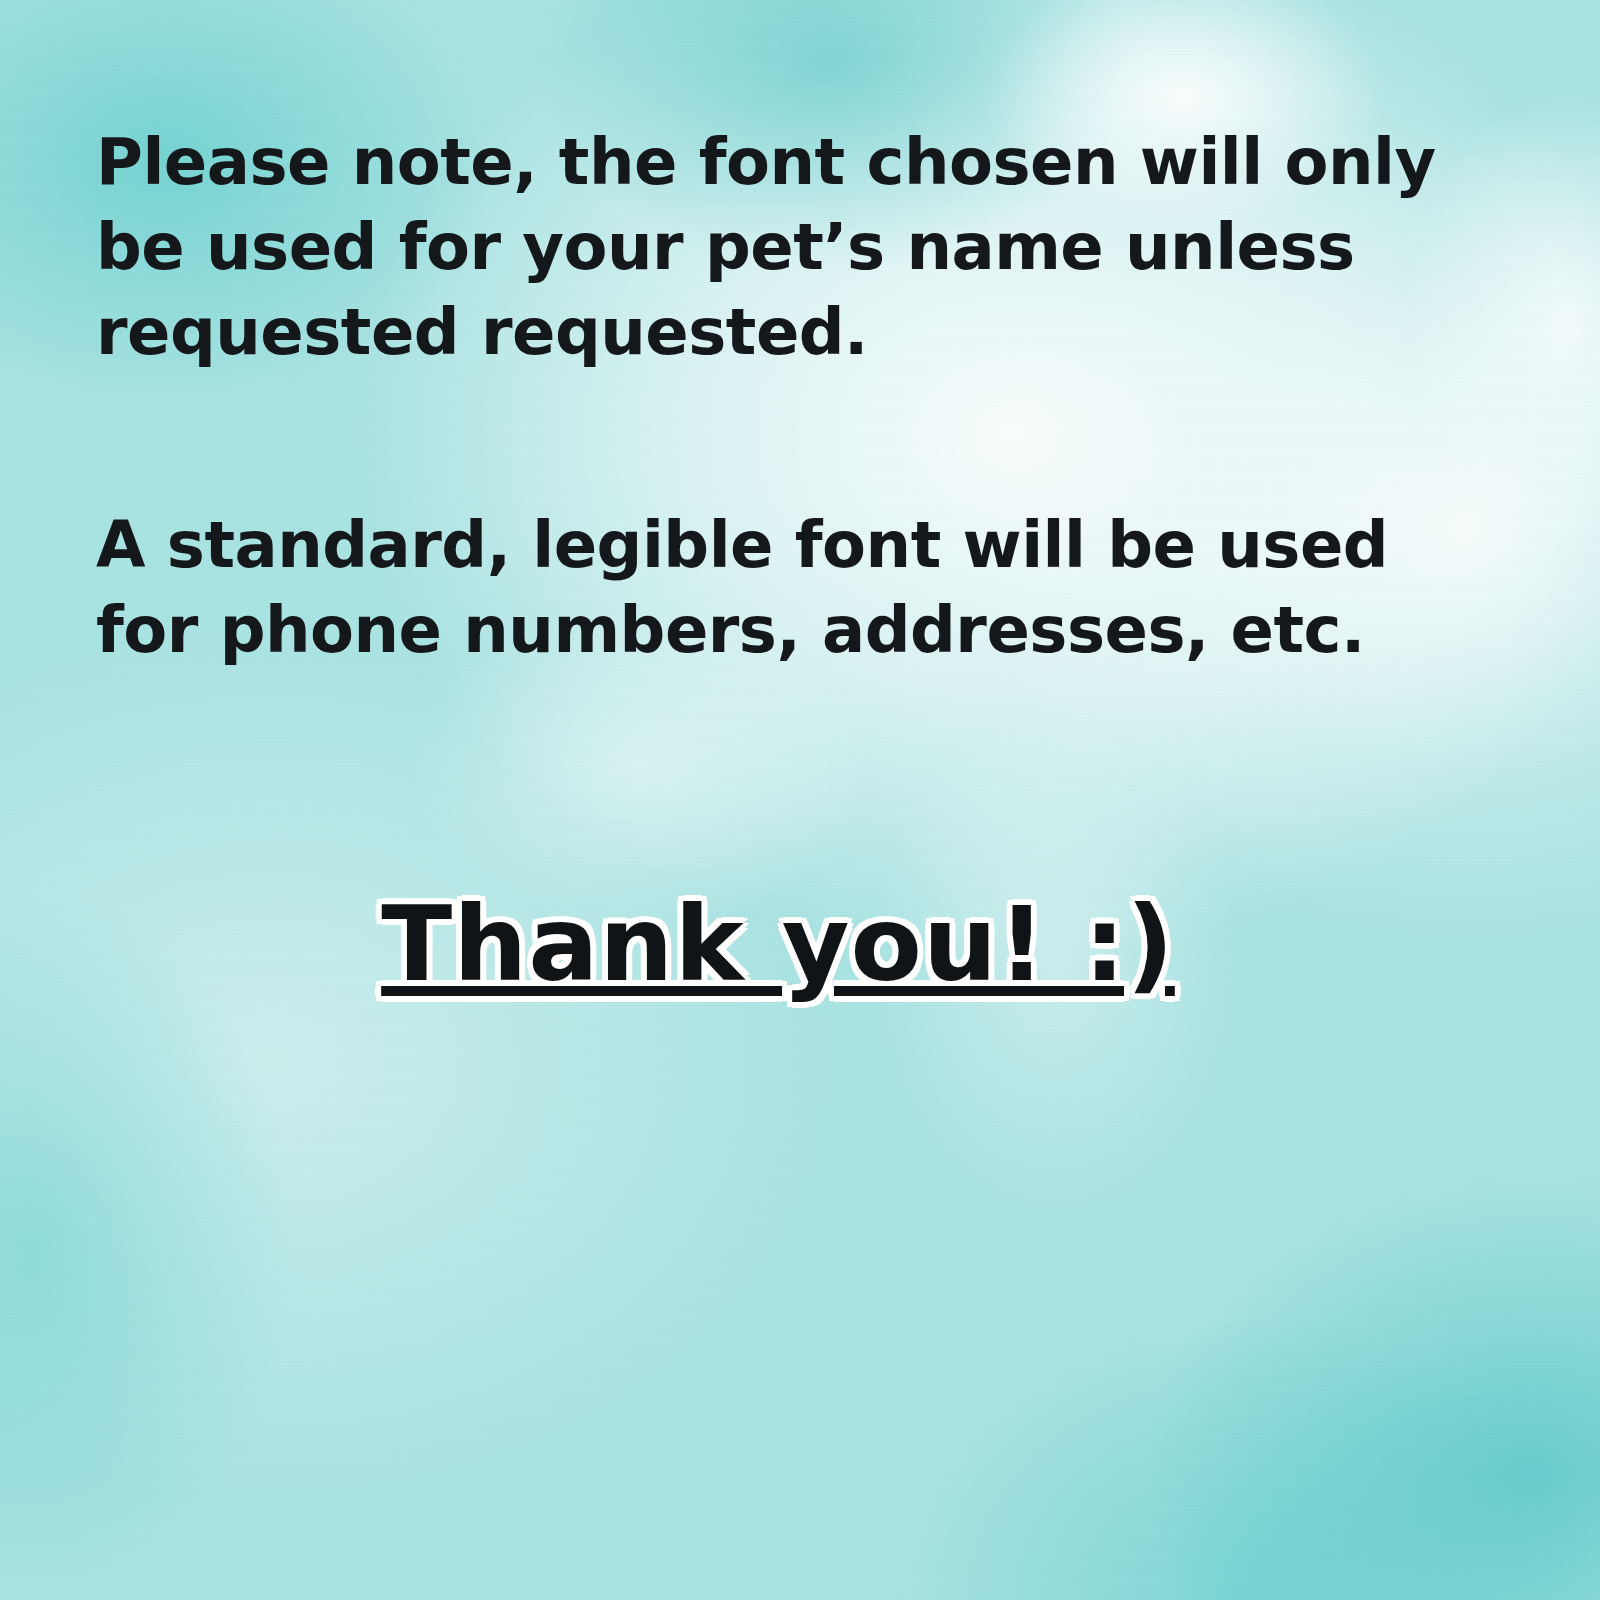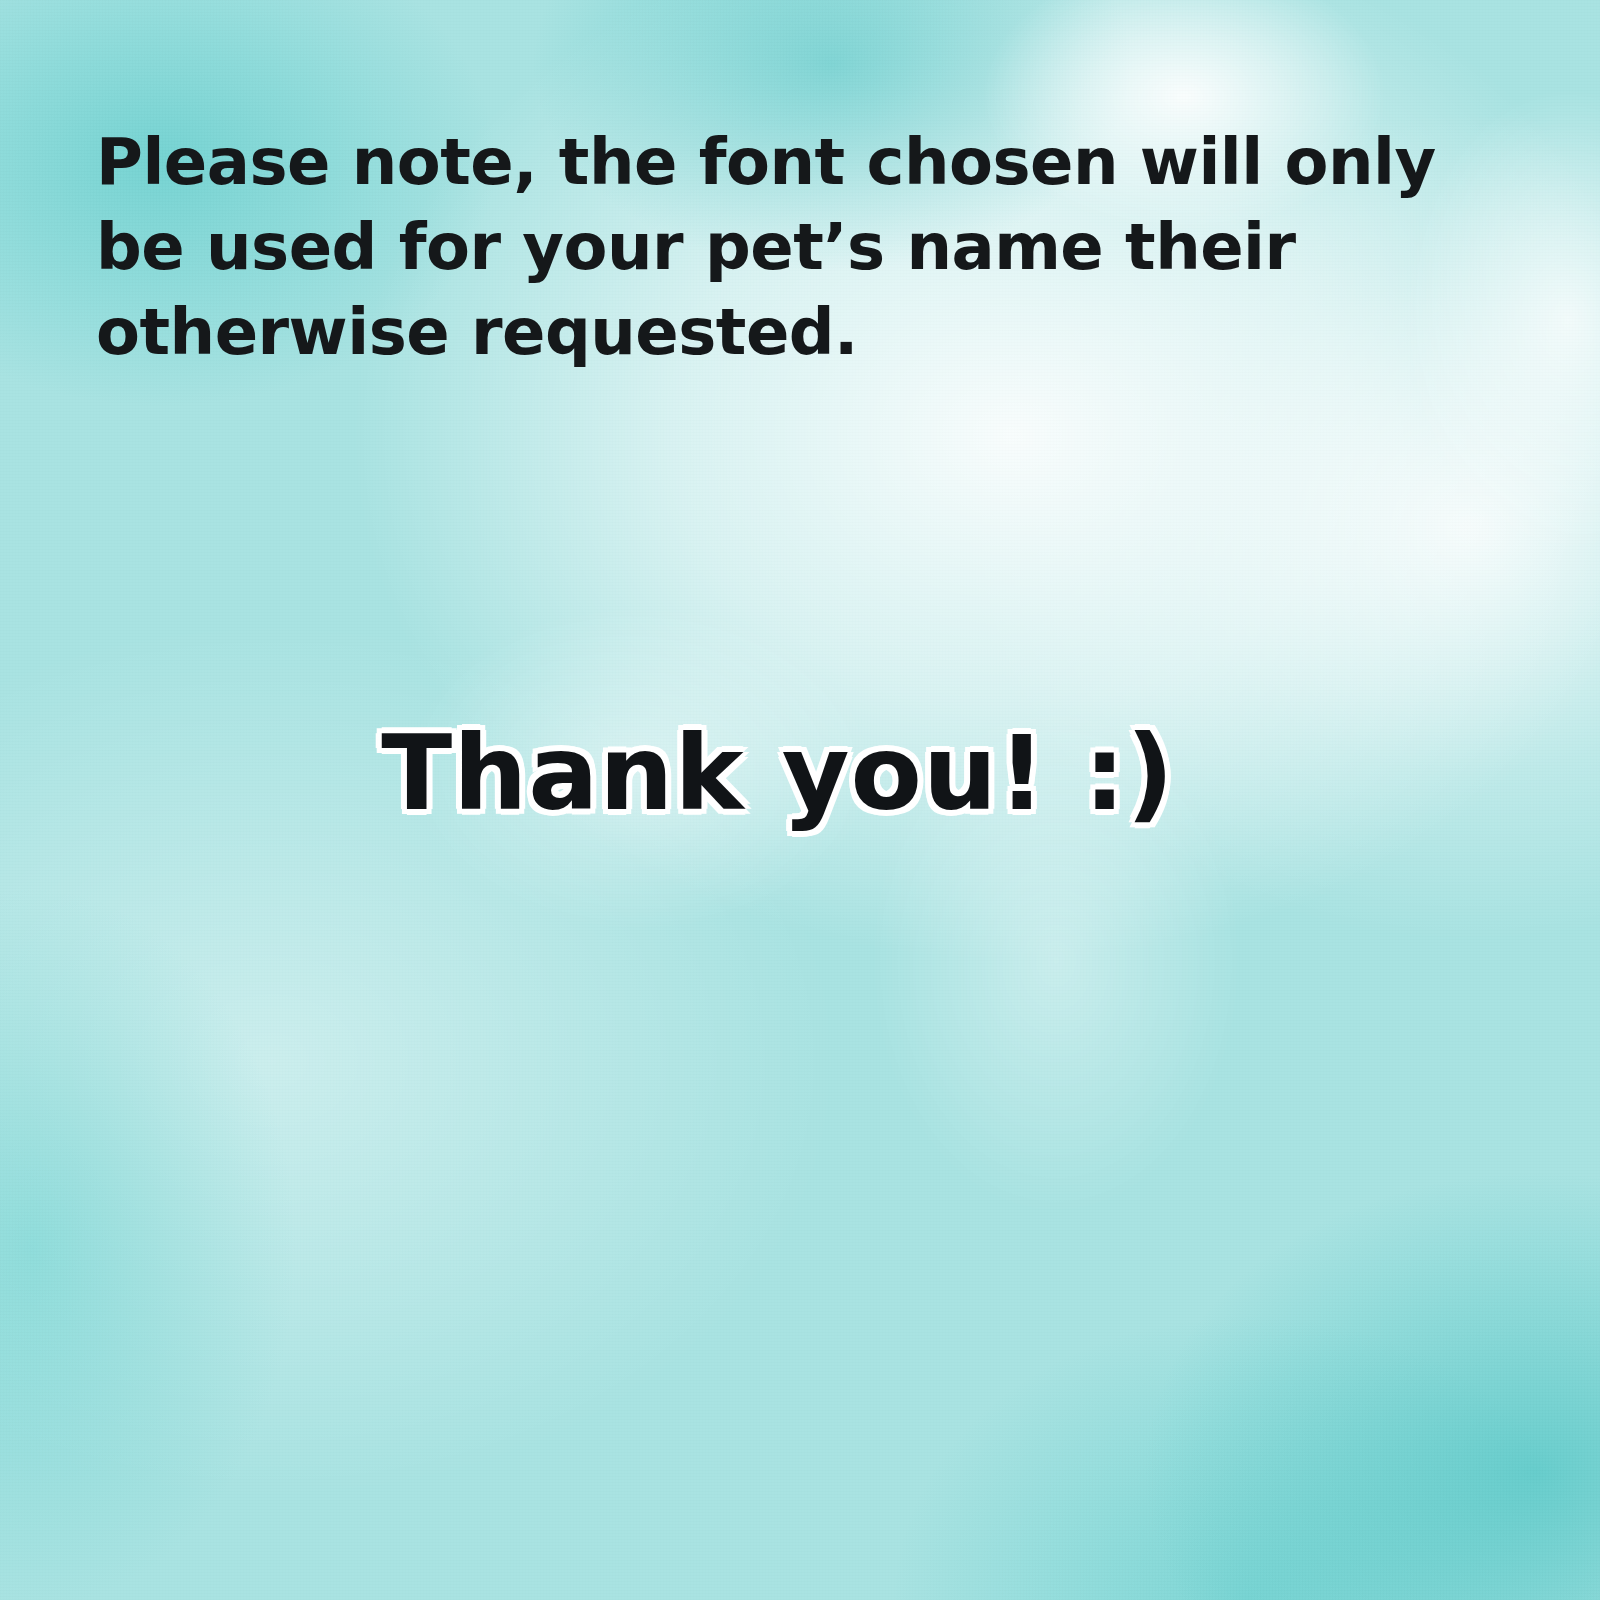--- a/index.html
+++ b/index.html
@@ -92,38 +92,40 @@
     font-family: "DejaVu Sans", sans-serif;
     font-weight: bold;
     font-size: 104px;
     letter-spacing: 1px;
     line-height: 1.05;
     text-shadow:
       -5px -5px 0 #ffffff,  5px -5px 0 #ffffff,
       -5px  5px 0 #ffffff,  5px  5px 0 #ffffff,
       -6px  0   0 #ffffff,  6px  0   0 #ffffff,
        0   -6px 0 #ffffff,  0    6px 0 #ffffff;
+    text-decoration: underline;
   }
 </style>
 </head>
 <body>
 
 <div id="card">
 
   <div class="wash wash-1"></div>
   <div class="wash wash-2"></div>
   <div class="wash wash-3"></div>
   <div class="wash grain"></div>
 
   <div class="content">
 
-    <p class="para">Please note, the font chosen will only be used for your pet’s name their otherwise requested.</p>
+    <p class="para">Please note, the font chosen will only be used for your pet’s name unless requested requested.</p>
 
     <div class="gap-big"></div>
 
+    <p class="para">A standard, legible font will be used for phone numbers, addresses, etc.</p>
 
     <div class="gap-mid"></div>
 
 
     <div class="thanks-wrap">
       <span class="thanks">Thank you! :)</span>
     </div>
 
   </div>
 </div>

